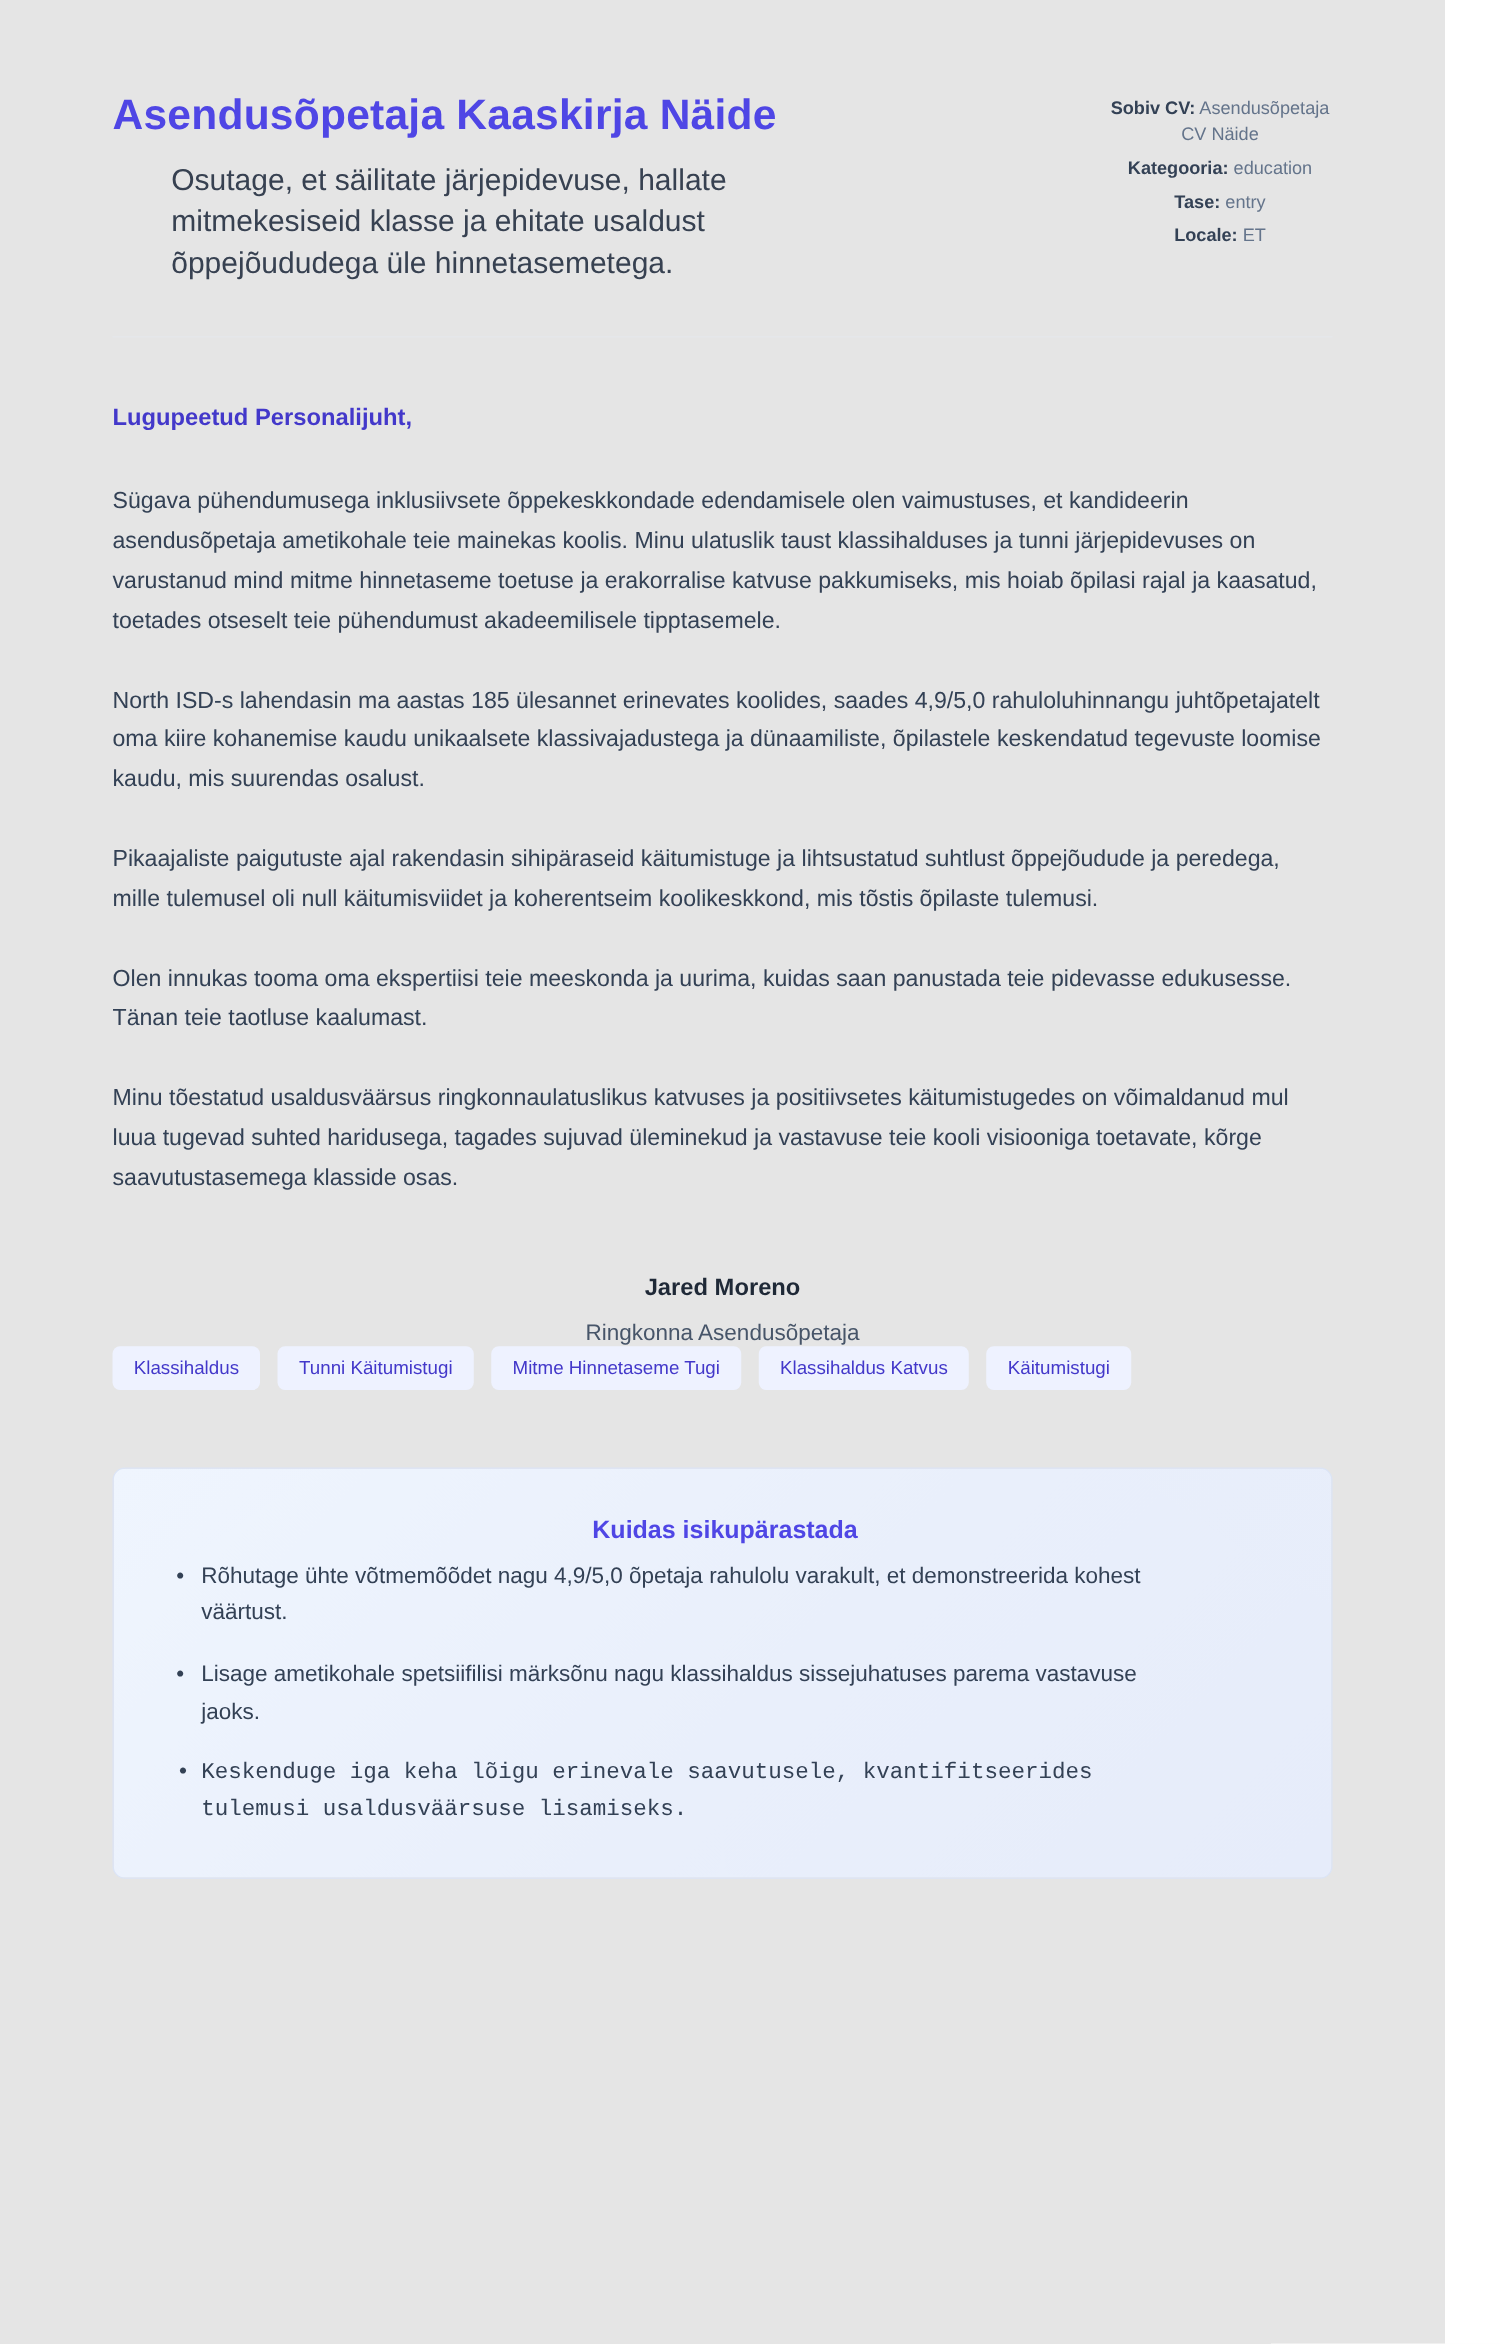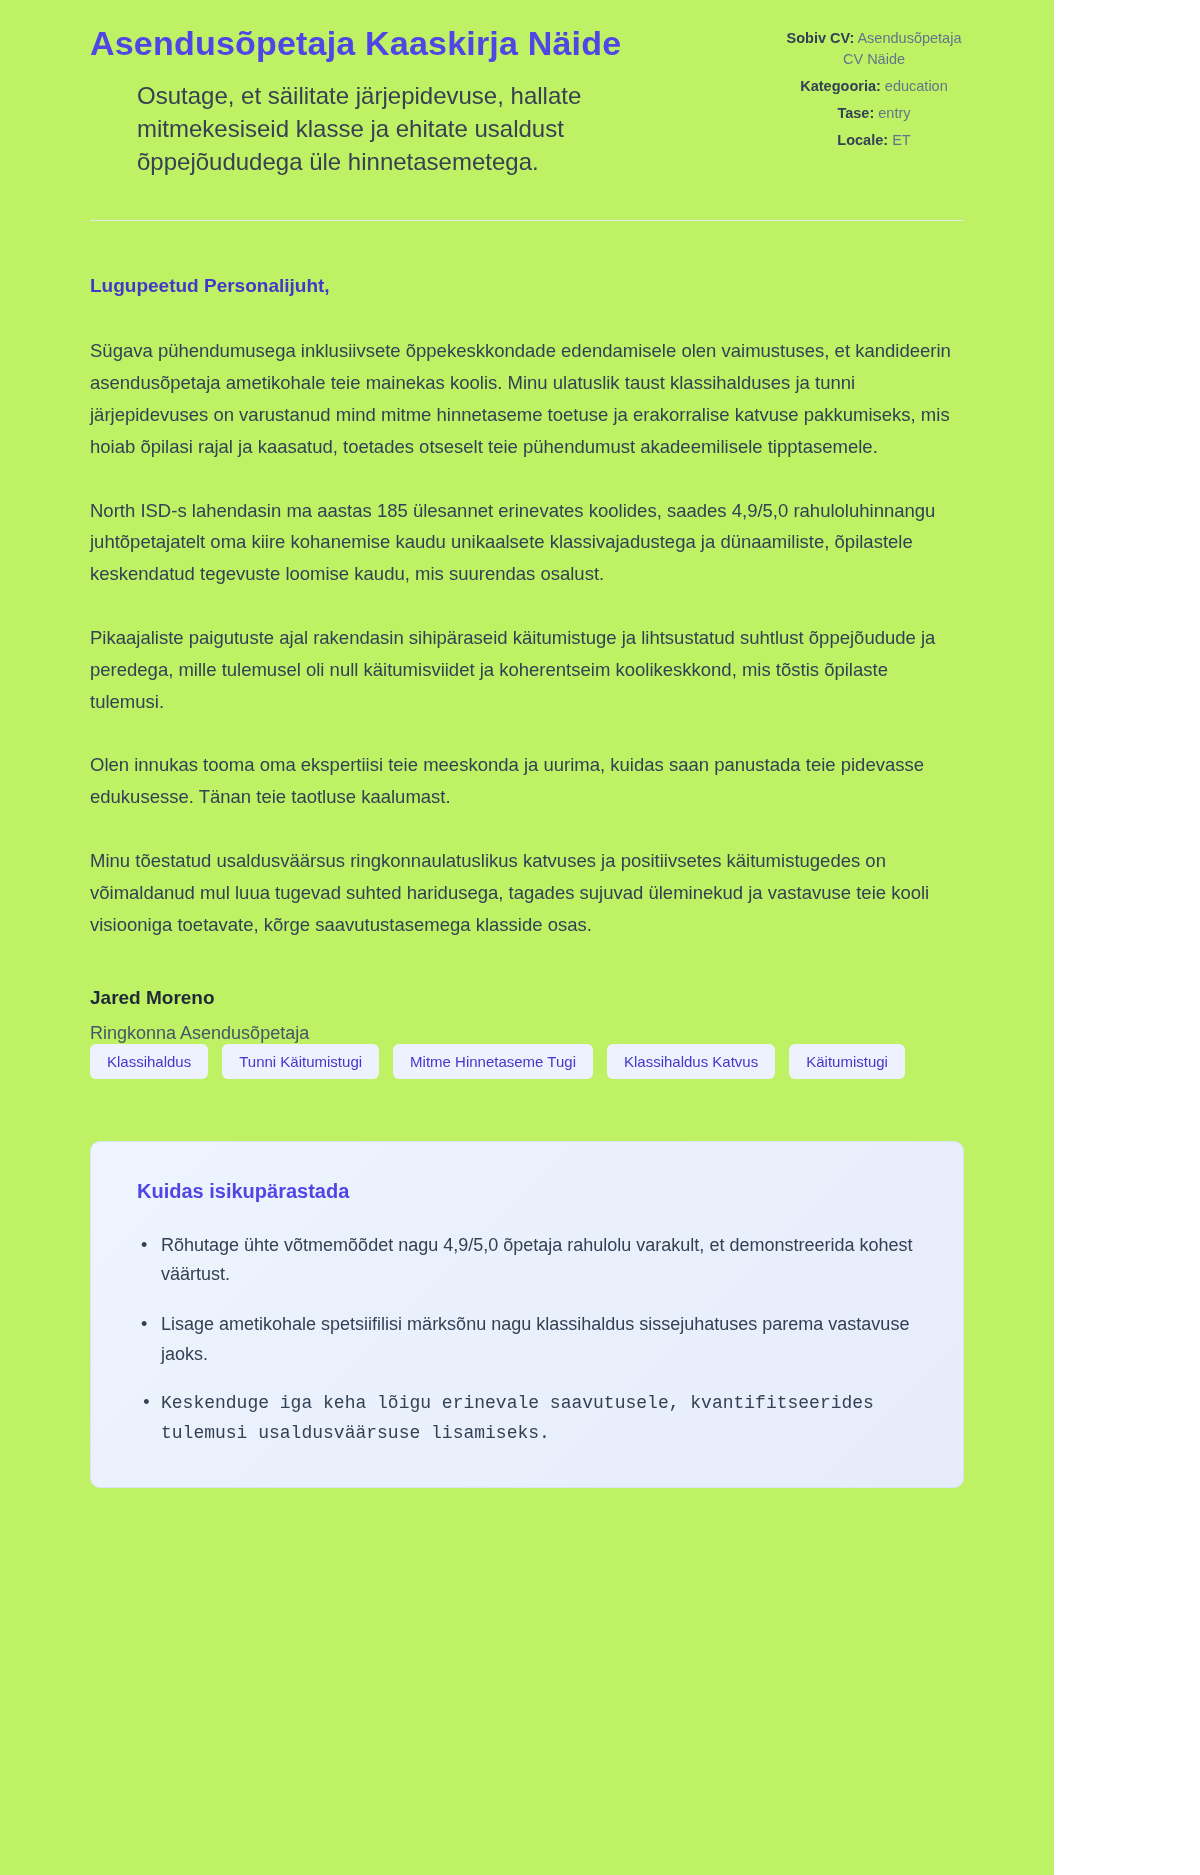--- a/index.html
+++ b/index.html
@@ -5,24 +5,24 @@
   * { margin: 0; padding: 0; box-sizing: border-box; }
   html, body { background: #ffffff; }
   body {
     font-family: "Liberation Sans", "DejaVu Sans", sans-serif;
     color: #334155;
     width: 1200px;
     min-height: 1875px;
     margin: 0 auto;
   }
   .page {
-    width: 1054px;
+    width: 1156px;
     min-height: 1875px;
-    padding: 24px 90px 60px 90px;
-    background: #bef264;
+    padding: 73px 90px 60px 90px;
+    background: #e5e5e5;
   }
 
   
   .header { display: flex; justify-content: space-between; align-items: flex-start; }
   .header-left { width: 640px; }
   .page-title {
     color: #4f46e5;
     font-size: 34px;
     font-weight: 700;
     letter-spacing: 0.2px;
@@ -62,21 +62,21 @@
   }
   .letter-body { margin-top: 38px; }
   .letter-paragraph {
     font-size: 18.5px;
     line-height: 1.72;
     color: #334155;
     margin-bottom: 32px;
     max-width: 1020px;
   }
 
-  .signature { margin-top: 46px; }
+  .signature { margin-top: 62px; text-align: center; }
   .signature-name { font-size: 19px; font-weight: 700; color: #1f2937; }
   .signature-role { margin-top: 14px; font-size: 18px; color: #475569; }
 
   
   .tag-list { display: flex; flex-wrap: wrap; gap: 14px; }
   .tag-chip {
     display: inline-block;
     background: #eef2ff;
     color: #4338ca;
     font-size: 15px;
@@ -90,22 +90,23 @@
     margin-top: 62px;
     border-radius: 10px;
     border: 1px solid #dbe4f6;
     background: linear-gradient(135deg, #eff5fe 0%, #e9effb 55%, #e6ecfa 100%);
     padding: 38px 42px 34px 42px;
   }
   .tips-title {
     color: #4f46e5;
     font-size: 20px;
     font-weight: 700;
-    margin-bottom: 28px;
+    margin-bottom: 10px;
     padding-left: 4px;
+    text-align: center;
   }
   .tips-list { list-style: none; }
   .tip-item {
     position: relative;
     padding-left: 28px;
     font-size: 18px;
     line-height: 1.65;
     color: #334155;
     margin-bottom: 20px;
     max-width: 800px;

